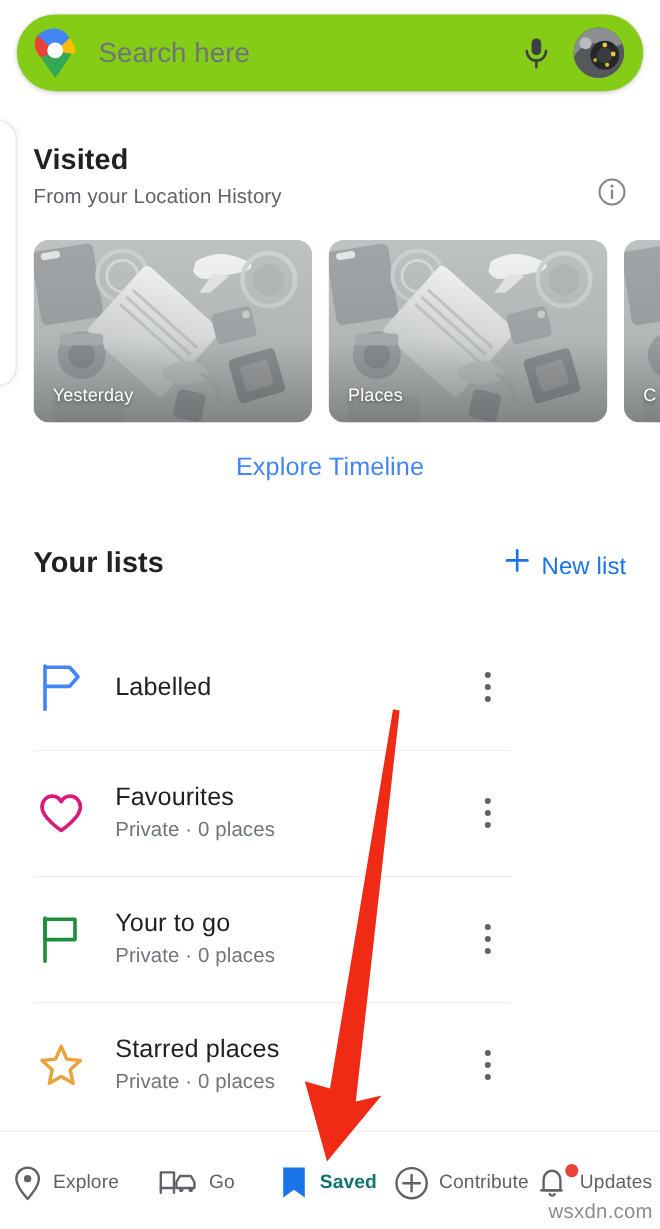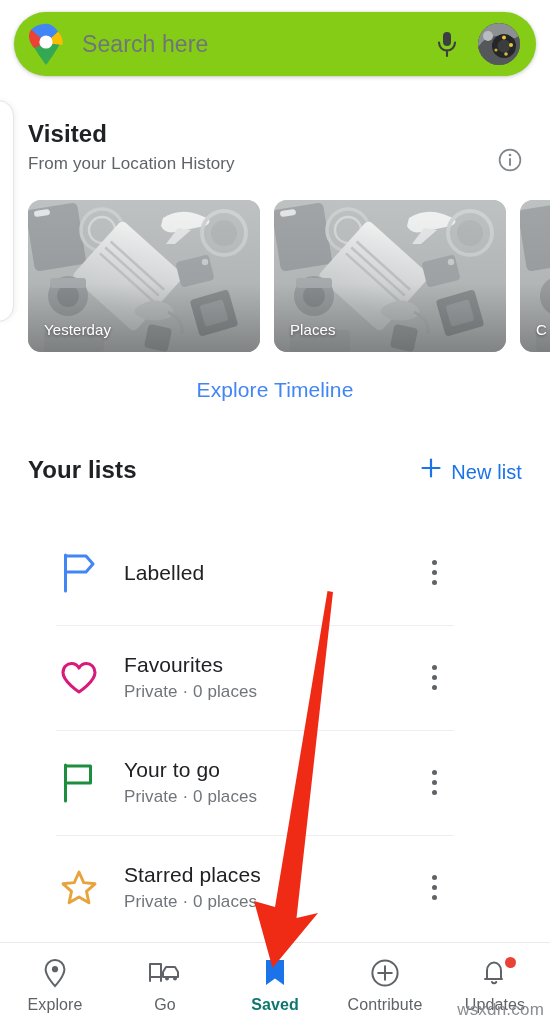--- a/index.html
+++ b/index.html
@@ -167,21 +167,20 @@
     background:none; border:none;
     font-family:"Liberation Sans", sans-serif;
     letter-spacing:0.1px;
   }
 
   
   .lists {
     position:absolute;
     left:0; top:520px;
     width:454px;
-    margin-left:28px;
   }
   .list-row {
     position:relative;
     height:105px;
     display:flex;
     align-items:center;
     padding:0 28px;
     cursor:pointer;
   }
   .list-row + .list-row::before {
@@ -229,21 +228,21 @@
     width:550px; height:82px;
     background:#ffffff;
     border-top:1px solid #e8eaed;
     display:flex;
     align-items:center;
     z-index:8;
   }
   .nav-item {
     flex:1;
     display:flex;
-    flex-direction:column;
+    flex-direction:row;
     align-items:center;
     justify-content:center;
     gap:8px;
     cursor:pointer;
     position:relative;
     height:100%;
     padding-top:4px;
   }
   .nav-icon { height:30px; display:flex; align-items:center; justify-content:center; position:relative; }
   .nav-label {

